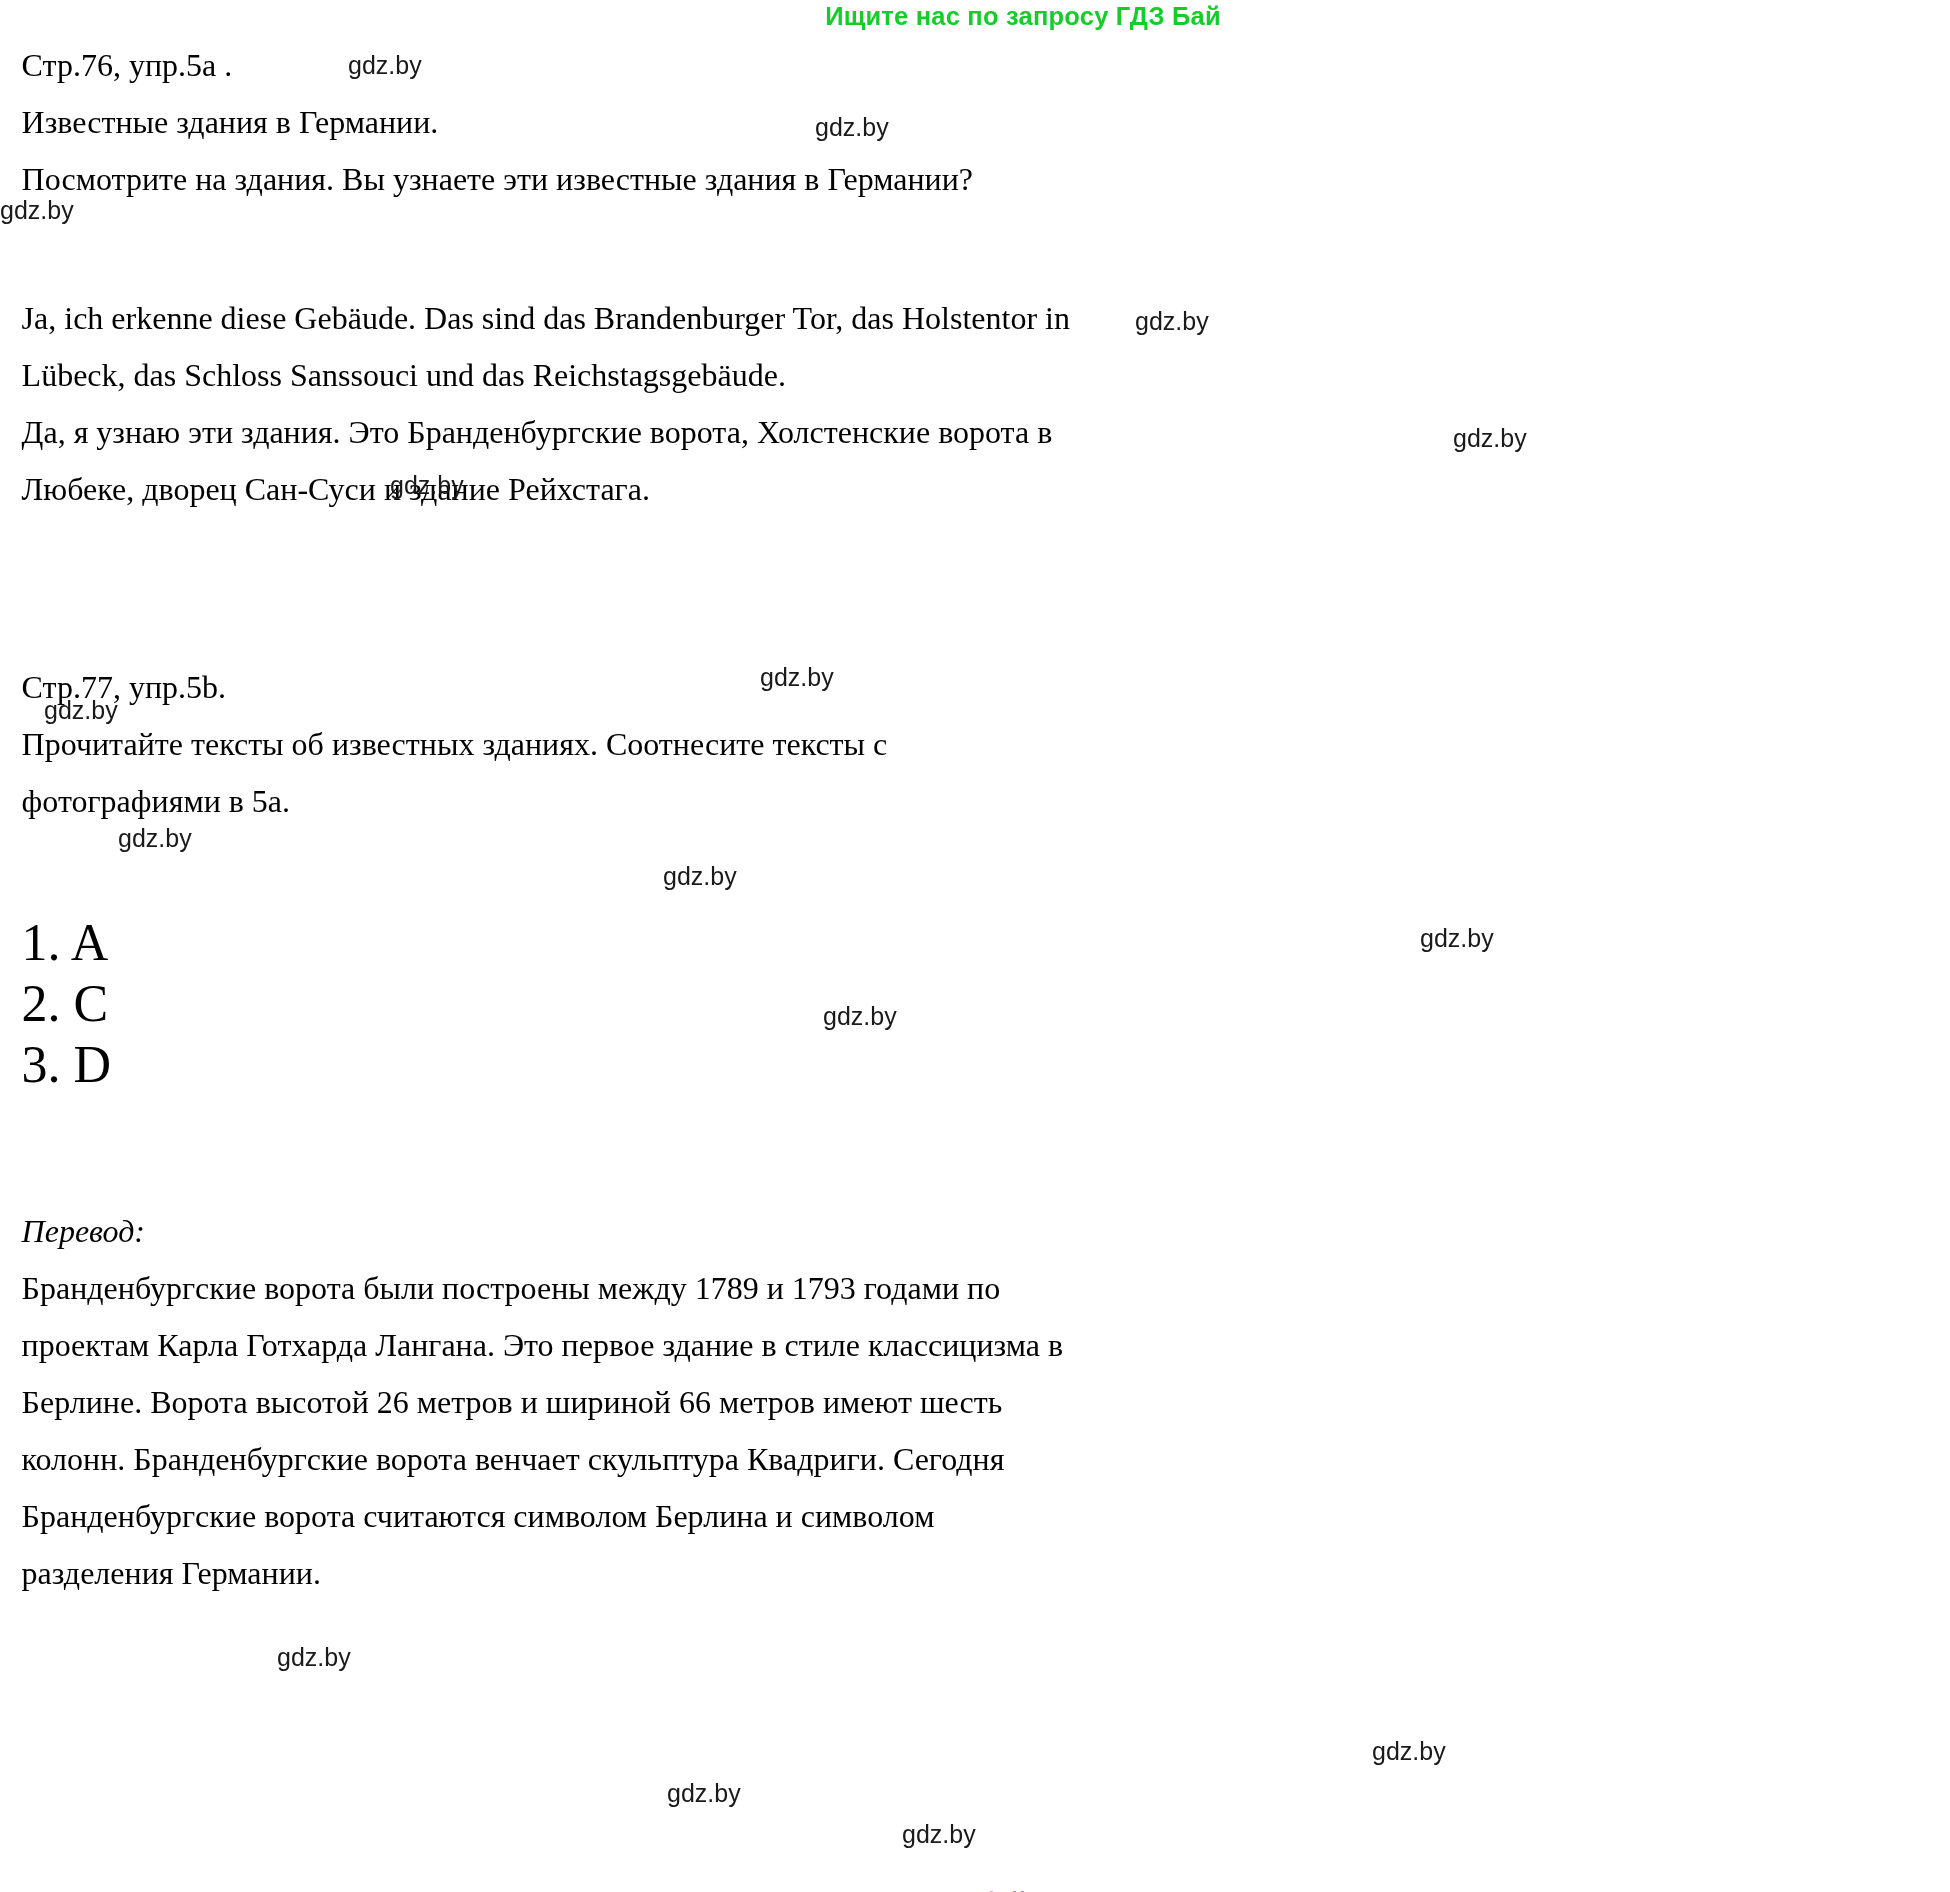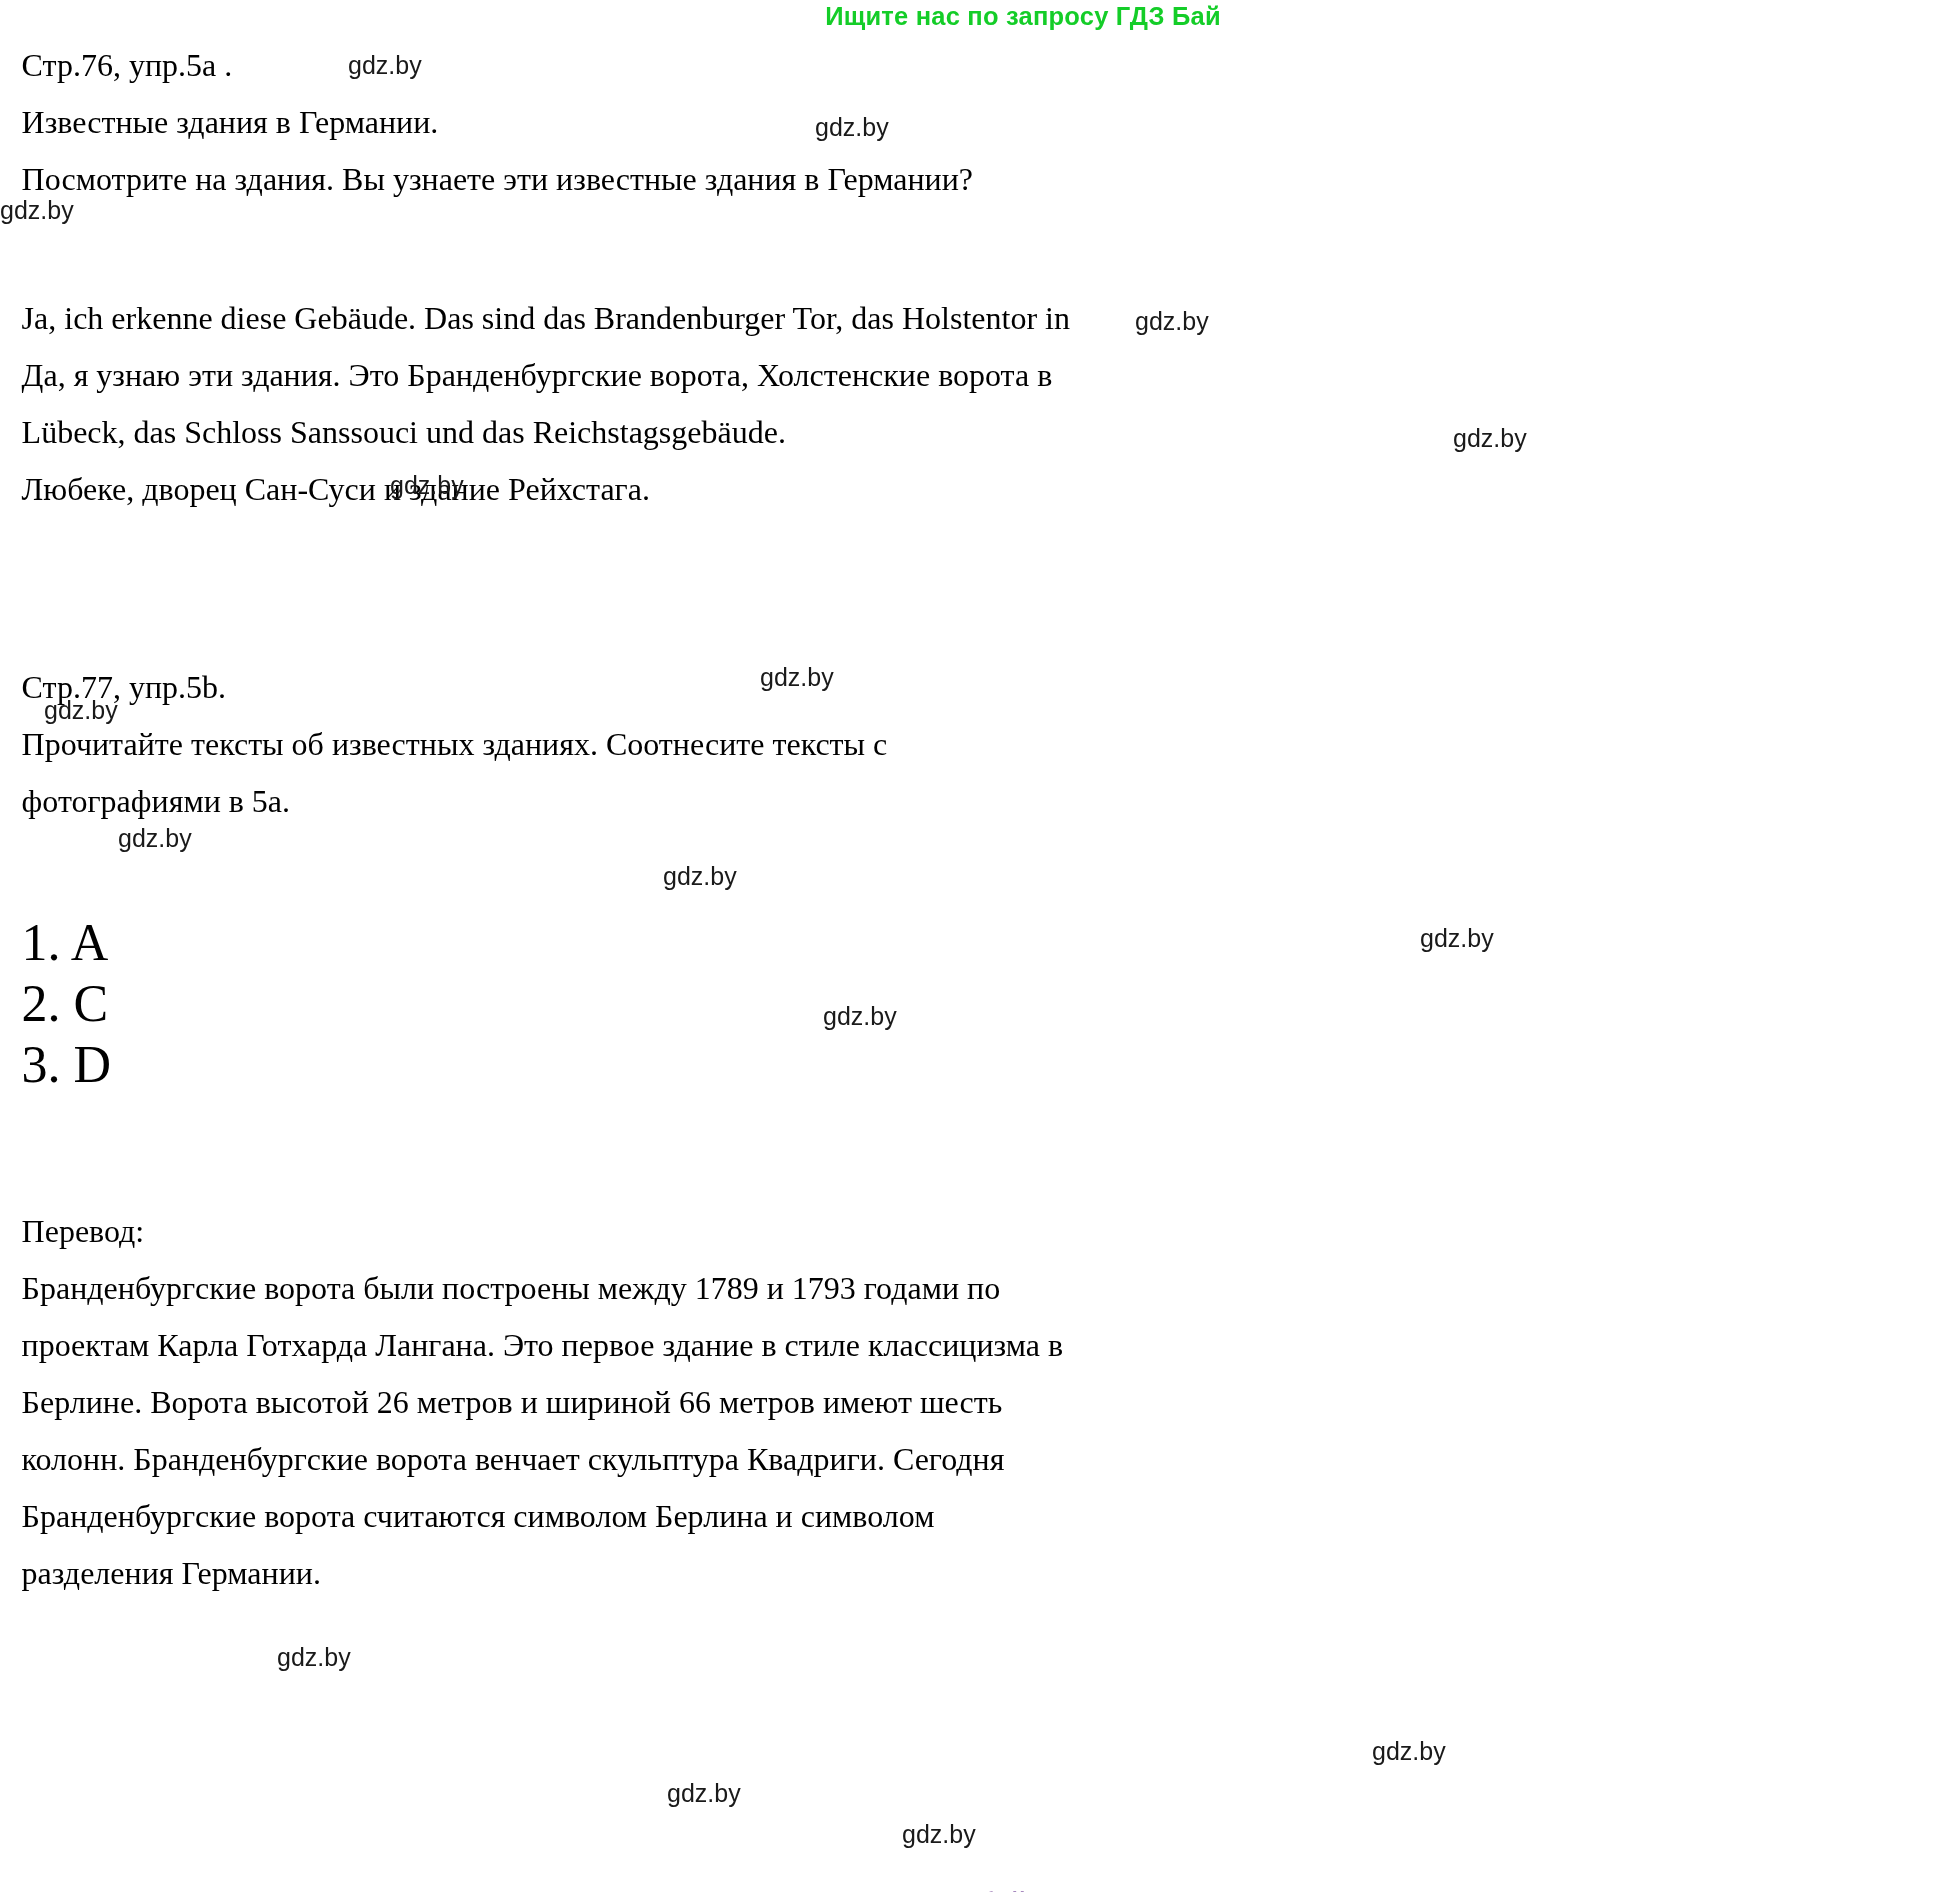--- a/index.html
+++ b/index.html
@@ -39,21 +39,21 @@
     width: 1906px;
   }
   .line {
     font-size: 32px;
     line-height: 57px;
     white-space: nowrap;
   }
   .spacer-sm { height: 33px; }
   .spacer-md { height: 82px; }
   .spacer-lg { height: 108px; }
-  .italic { }
+  .italic { font-style: italic; }
 
   .answers .ans-row {
     font-size: 52px;
     line-height: 61px;
     white-space: nowrap;
   }
 
   
   .wm {
     position: absolute;
@@ -85,22 +85,22 @@
 
 <div class="doc">
 
   <div class="line">Стр.76, упр.5a .</div>
   <div class="line">Известные здания в Германии.</div>
   <div class="line">Посмотрите на здания. Вы узнаете эти известные здания в Германии?</div>
 
   <div class="spacer-md"></div>
 
   <div class="line">Ja, ich erkenne diese Gebäude. Das sind das Brandenburger Tor, das Holstentor in</div>
+  <div class="line">Lübeck, das Schloss Sanssouci und das Reichstagsgebäude.</div>
   <div class="line">Да, я узнаю эти здания. Это Бранденбургские ворота, Холстенские ворота в</div>
-  <div class="line">Lübeck, das Schloss Sanssouci und das Reichstagsgebäude.</div>
   <div class="line">Любеке, дворец Сан-Суси и здание Рейхстага.</div>
 
   <div class="spacer-lg"></div>
   <div class="spacer-sm"></div>
 
   <div class="line">Стр.77, упр.5b.</div>
   <div class="line">Прочитайте тексты об известных зданиях. Соотнесите тексты с</div>
   <div class="line">фотографиями в 5a.</div>
 
   <div class="spacer-md"></div>

